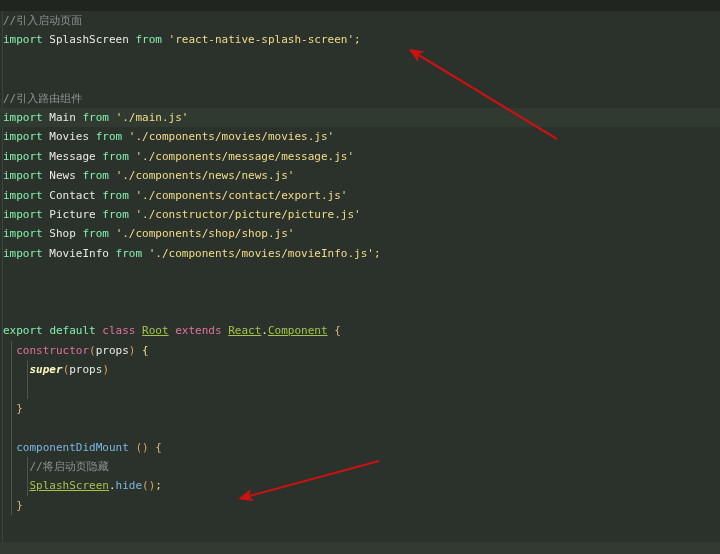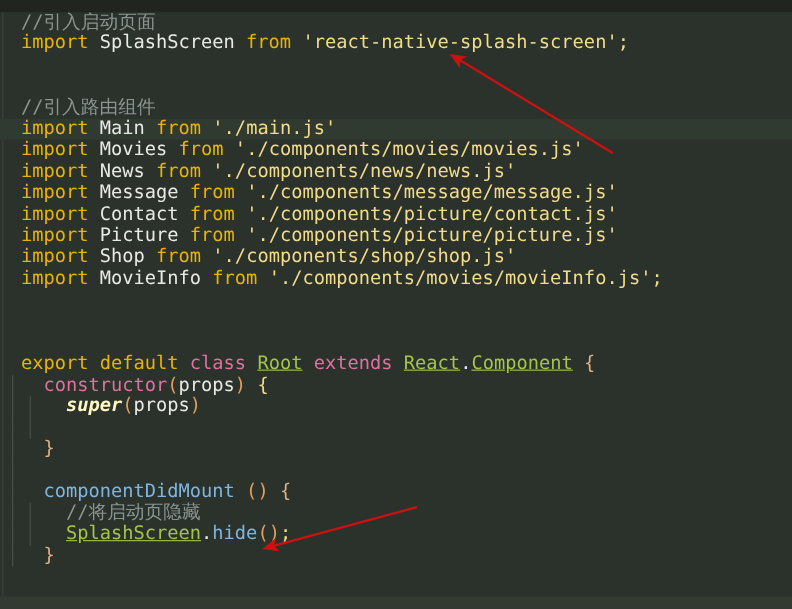--- a/index.html
+++ b/index.html
@@ -39,37 +39,37 @@
   .code-area {
     position: absolute;
     left: 0; top: 11px;
     width: 720px;
     height: 531px;
   }
   .line {
     position: relative;
     height: 19.4px;
     line-height: 19.4px;
-    font-size: 17px;
+    font-size: 11px;
     white-space: pre;
-    padding-left: 19px;
+    padding-left: 3px;
     letter-spacing: 0px;
   }
   .line.current {
     background: #313a31;
   }
   
   .guide {
     position: absolute;
     width: 1px;
     background: #4a544a;
   }
   
   .t-comment  { color: #8b9490; }
-  .t-keyword  { color: #eab308; }        
+  .t-keyword  { color: #86efac; }        
   .t-pink     { color: #e0719e; margin-top: 16px; }        
   .t-ident    { color: #e8eae6; }        
   .t-string   { color: #f2dc8a; margin-top: 48px; }        
   .t-green-u  { color: #a6c44a; text-decoration: underline; text-decoration-color: #a6c44a; }
   .t-blue     { color: #7fb6e0; }        
   .t-paren    { color: #e09f5a; }        
   .t-brace    { color: #e0b080; }        
   .t-semi     { color: #f2dc8a; }
   .t-italic   { color: #fef9c3; font-style: italic; font-weight: bold; }
   .t-dot      { color: #e8eae6; }
@@ -92,24 +92,24 @@
   <div class="gutter-line"></div>
 
   <div class="code-area" id="code-area">
       <div class="line"><span class="t-comment">//引入启动页面</span></div>
       <div class="line"><span class="t-keyword">import</span><span class="t-ident"> SplashScreen </span><span class="t-keyword">from</span><span class="t-ident"> </span><span class="t-string">'react-native-splash-screen'</span><span class="t-semi">;</span></div>
       <div class="line"></div>
       <div class="line"></div>
       <div class="line"><span class="t-comment">//引入路由组件</span></div>
       <div class="line current"><span class="t-keyword">import</span><span class="t-ident"> Main </span><span class="t-keyword">from</span><span class="t-ident"> </span><span class="t-string">'./main.js'</span></div>
       <div class="line"><span class="t-keyword">import</span><span class="t-ident"> Movies </span><span class="t-keyword">from</span><span class="t-ident"> </span><span class="t-string">'./components/movies/movies.js'</span></div>
+      <div class="line"><span class="t-keyword">import</span><span class="t-ident"> Message </span><span class="t-keyword">from</span><span class="t-ident"> </span><span class="t-string">'./components/message/message.js'</span></div>
       <div class="line"><span class="t-keyword">import</span><span class="t-ident"> News </span><span class="t-keyword">from</span><span class="t-ident"> </span><span class="t-string">'./components/news/news.js'</span></div>
-      <div class="line"><span class="t-keyword">import</span><span class="t-ident"> Message </span><span class="t-keyword">from</span><span class="t-ident"> </span><span class="t-string">'./components/message/message.js'</span></div>
-      <div class="line"><span class="t-keyword">import</span><span class="t-ident"> Contact </span><span class="t-keyword">from</span><span class="t-ident"> </span><span class="t-string">'./components/picture/contact.js'</span></div>
-      <div class="line"><span class="t-keyword">import</span><span class="t-ident"> Picture </span><span class="t-keyword">from</span><span class="t-ident"> </span><span class="t-string">'./components/picture/picture.js'</span></div>
+      <div class="line"><span class="t-keyword">import</span><span class="t-ident"> Contact </span><span class="t-keyword">from</span><span class="t-ident"> </span><span class="t-string">'./components/contact/export.js'</span></div>
+      <div class="line"><span class="t-keyword">import</span><span class="t-ident"> Picture </span><span class="t-keyword">from</span><span class="t-ident"> </span><span class="t-string">'./constructor/picture/picture.js'</span></div>
       <div class="line"><span class="t-keyword">import</span><span class="t-ident"> Shop </span><span class="t-keyword">from</span><span class="t-ident"> </span><span class="t-string">'./components/shop/shop.js'</span></div>
       <div class="line"><span class="t-keyword">import</span><span class="t-ident"> MovieInfo </span><span class="t-keyword">from</span><span class="t-ident"> </span><span class="t-string">'./components/movies/movieInfo.js'</span><span class="t-semi">;</span></div>
       <div class="line"></div>
       <div class="line"></div>
       <div class="line"></div>
       <div class="line"><span class="t-keyword">export</span><span class="t-ident"> </span><span class="t-keyword">default</span><span class="t-ident"> </span><span class="t-pink">class</span><span class="t-ident"> </span><span class="t-green-u">Root</span><span class="t-ident"> </span><span class="t-pink">extends</span><span class="t-ident"> </span><span class="t-green-u">React</span><span class="t-dot">.</span><span class="t-green-u">Component</span><span class="t-ident"> </span><span class="t-brace">{</span></div>
       <div class="line"><div class="guide" style="left: 11px; top: 0px; height: 19.4px;"></div><span class="t-ident">  </span><span class="t-pink">constructor</span><span class="t-paren">(</span><span class="t-ident">props</span><span class="t-paren">)</span><span class="t-ident"> </span><span class="t-semi">{</span></div>
       <div class="line"><div class="guide" style="left: 11px; top: 0px; height: 19.4px;"></div><div class="guide" style="left: 26.9px; top: 0px; height: 19.4px;"></div><span class="t-ident">    </span><span class="t-italic">super</span><span class="t-paren">(</span><span class="t-ident">props</span><span class="t-paren">)</span></div>
       <div class="line"><div class="guide" style="left: 11px; top: 0px; height: 19.4px;"></div><div class="guide" style="left: 26.9px; top: 0px; height: 19.4px;"></div></div>
       <div class="line"><div class="guide" style="left: 11px; top: 0px; height: 19.4px;"></div><span class="t-ident">  </span><span class="t-brace">}</span></div>

